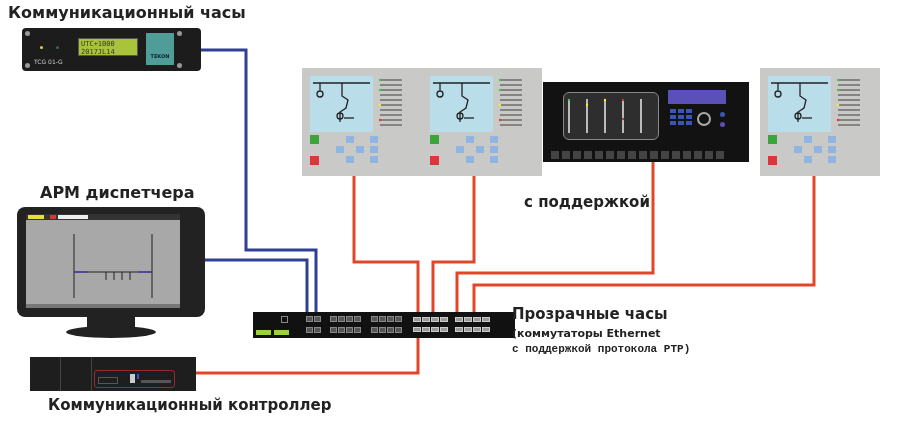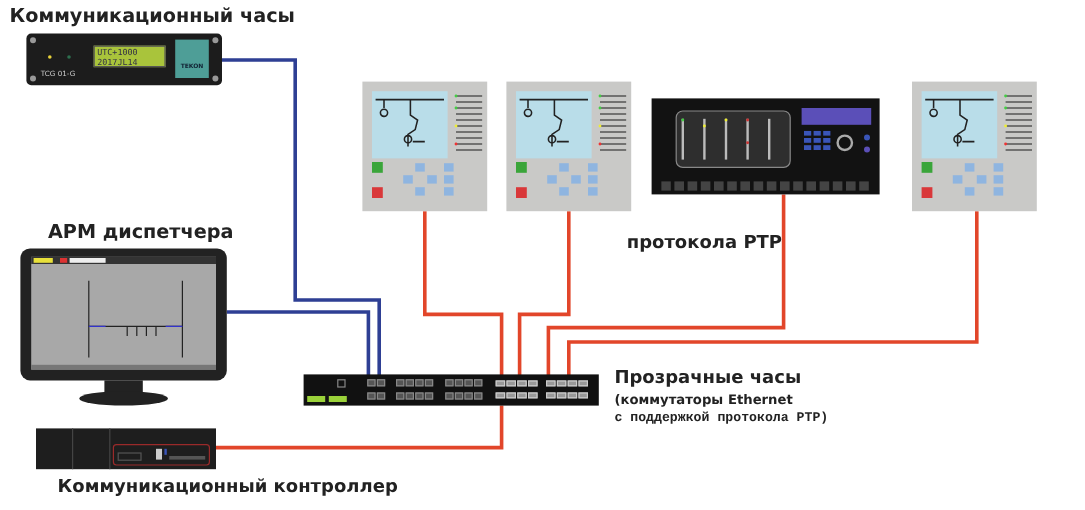--- a/index.html
+++ b/index.html
@@ -1,18 +1,18 @@
 <!DOCTYPE html>
 <html><head>
 <meta charset="utf-8">
 <style>
   html, body { margin:0; padding:0; background:#ffffff; }
   body { width:904px; height:425px; position:relative; overflow:hidden; font-family:"DejaVu Sans", sans-serif; }
   .label { position:absolute; color:#222; font-weight:bold; white-space:nowrap; }
-  .abs { position:absolute; }
+  .abs { position:absolute;padding-left:16px; }
   svg.wires { position:absolute; left:0; top:0; }
   
   .gm { left:22px; top:28px; width:163px; height:43px; background:#1c1c1c; border-radius:4px; }
   .gm .screw { position:absolute; width:5px; height:5px; border-radius:50%; background:#999; }
   .gm .lcd { position:absolute; left:56px; top:10px; width:60px; height:18px; background:#a9c43b; border:1px solid #555; color:#334; font:7px "DejaVu Sans Mono", monospace; line-height:8px; padding:1px 2px; box-sizing:border-box; overflow:hidden; }
   .gm .brand { position:absolute; left:124px; top:5px; width:28px; height:32px; background:#4e9e97; color:#123; font:bold 5px "DejaVu Sans", sans-serif; display:flex; align-items:flex-end; justify-content:center; padding-bottom:6px; box-sizing:border-box; }
   .gm .model { position:absolute; left:12px; top:30px; color:#ccc; font:6px "DejaVu Sans", sans-serif; }
   .gm .led { position:absolute; width:3px; height:3px; border-radius:50%; }
   
   .mon { left:17px; top:207px; width:172px; height:110px; background:#222; border-radius:8px; }
@@ -290,21 +290,21 @@
   <div class="key" style="left:44px;top:68px;"></div>
   <div class="key" style="left:34px;top:78px;"></div>
   <div class="key" style="left:54px;top:78px;"></div>
   <div class="key" style="left:44px;top:88px;"></div>
   <div class="key" style="left:68px;top:68px;"></div>
   <div class="key" style="left:68px;top:78px;"></div>
   <div class="key" style="left:68px;top:88px;"></div>
 </div>
 
 <div class="label" style="left:497px; top:193px; font-size:15px; text-align:center; line-height:19px; width:180px;">
-  <div>протокола PTP</div>
+  <div>с поддержкой</div>
 </div>
 
 <div class="abs sw">
   <div style="position:absolute;left:28px;top:4px;width:7px;height:7px;border:1px solid #888;box-sizing:border-box;"></div>
   <div style="position:absolute;left:3px;top:18px;width:15px;height:5px;background:#9bd23a;"></div>
   <div style="position:absolute;left:21px;top:18px;width:15px;height:5px;background:#9bd23a;"></div>
 
   <div class="port" style="left:53px;top:4px;"></div>
   <div class="port" style="left:61px;top:4px;"></div>
   <div class="port" style="left:53px;top:15px;"></div>

